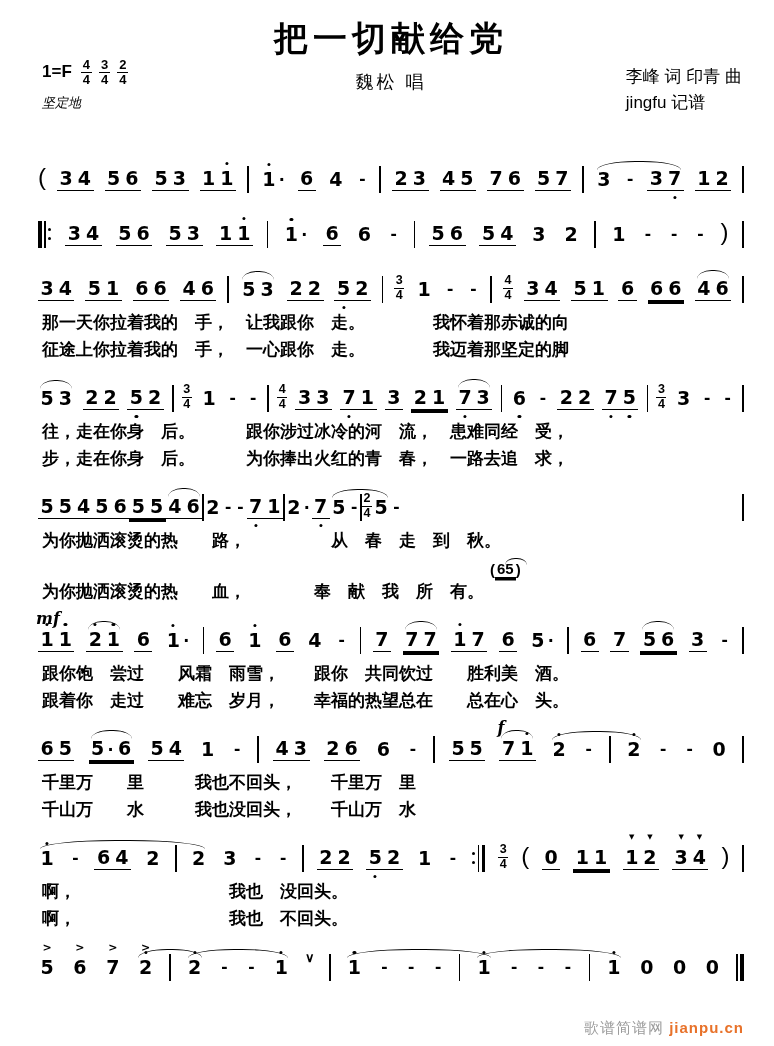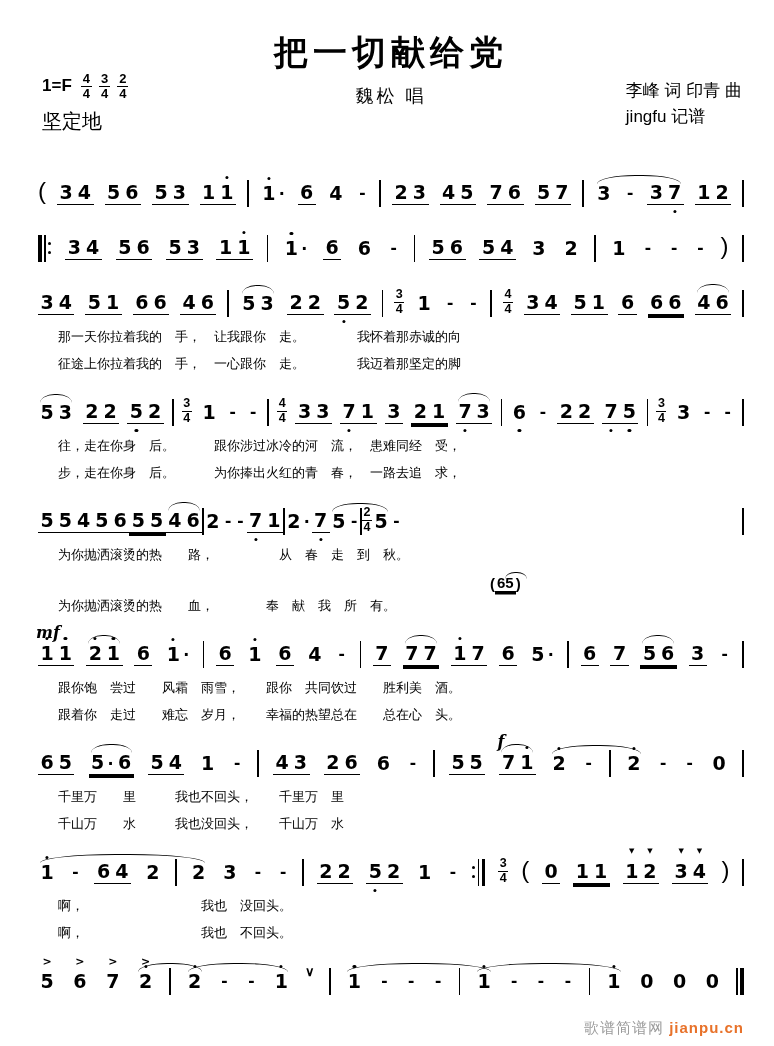--- a/index.html
+++ b/index.html
@@ -3,25 +3,25 @@
 <meta charset="utf-8">
 <style>
   html,body{margin:0;padding:0;background:#fff;}
   body{width:774px;height:1046px;position:relative;overflow:hidden;
        font-family:"Liberation Sans",sans-serif;color:#000;}
   .sheet{padding:14px 30px 0 38px;position:relative;}
 
   
   .hdr{position:relative;height:128px;}
   .title{text-align:center;font-size:34px;font-weight:bold;letter-spacing:5px;
-         font-family:"Liberation Serif",serif;margin-top:16px;}
+         font-family:"Liberation Serif",serif;margin-top:2px;}
   .singer{text-align:center;font-size:18px;letter-spacing:3px;margin-top:8px;}
   .keyblock{position:absolute;left:4px;top:42px;display:flex;gap:9px;align-items:center;
             font-size:17px;font-weight:bold;}
-  .tempo{position:absolute;left:4px;top:78px;font-size:20px;}
+  .tempo{position:absolute;left:4px;top:78px;font-size:13px;font-style:italic;}
   .credits{position:absolute;right:2px;top:48px;font-size:17px;line-height:1.55;}
   .frac{display:inline-flex;flex-direction:column;align-items:center;
         font-size:13px;font-weight:bold;line-height:1.05;}
   .frac .fn{border-bottom:1.5px solid #000;padding:0 2px;}
   .frac .fd{padding:0 2px;}
 
   
   #music{margin-top:2px;}
   .lblock{margin-top:15px;}
   .mline{position:relative;display:flex;align-items:center;justify-content:space-between;
@@ -52,22 +52,22 @@
   .gapfill{flex:1 1 auto;}
   .arc{position:absolute;height:8px;border-top:1.6px solid #000;
        border-radius:55% 55% 0 0/120% 120% 0 0;}
   .dyn{position:absolute;top:-19px;left:-2px;font-size:16px;font-weight:bold;
        font-style:italic;font-family:"DejaVu Serif",serif;}
   .acc{position:absolute;left:50%;transform:translateX(-50%);line-height:1;}
   .accv{top:-12px;font-size:7px;}
   .accg{top:-14px;font-size:11px;font-weight:bold;}
 
   
-  .lyr{font-size:13px;line-height:27px;white-space:pre;margin-left:20px;
-       font-family:"Liberation Sans",sans-serif;}
+  .lyr{font-size:17px;line-height:27px;white-space:pre;margin-left:4px;
+       font-family:"Liberation Sans",sans-serif;font-weight:bold;}
   .gracerow{margin-left:452px;height:24px;display:flex;align-items:flex-end;
             font-size:15px;font-weight:bold;position:relative;}
   .gnum{border-bottom:1.5px solid #000;box-shadow:0 2.5px 0 0 #000;padding:0 2px;position:relative;}
   .garc{position:absolute;top:-2px;left:10px;width:22px;height:6px;border-top:1.4px solid #000;
         border-radius:55% 55% 0 0/120% 120% 0 0;}
 
   
   .wm{position:absolute;right:30px;bottom:8px;font-size:15px;letter-spacing:1px;margin-top:32px;}
   .wm-name{color:#9b9b9b;}
   .wm-url{color:#e8722a;font-weight:bold;}

